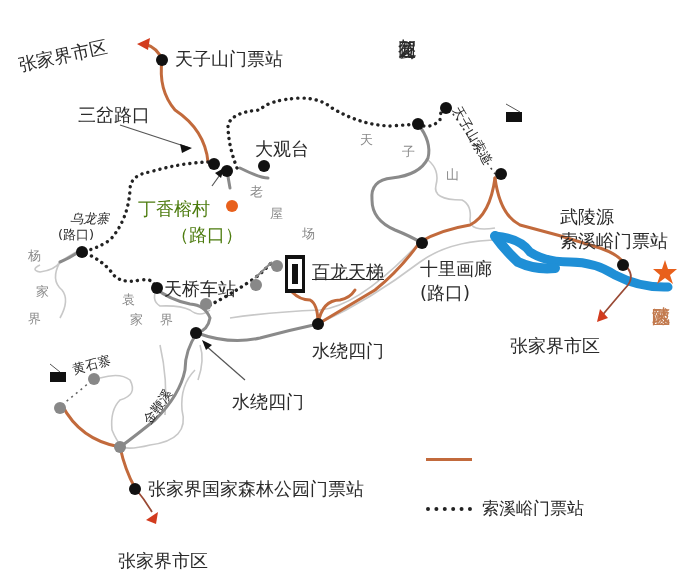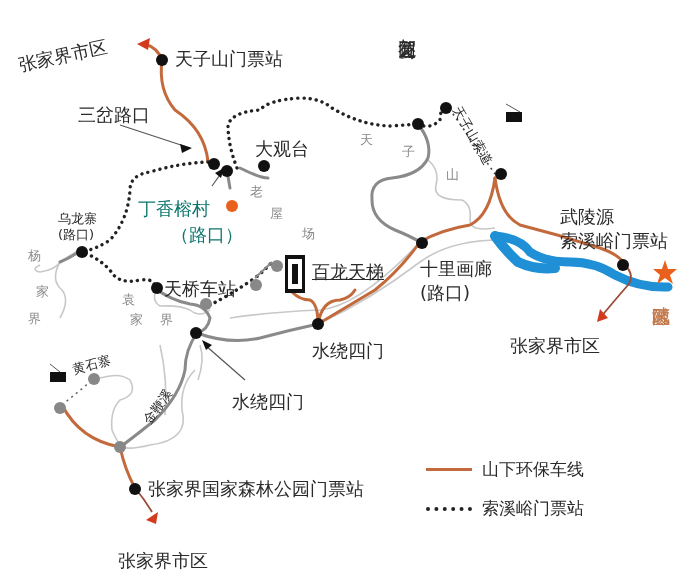--- a/index.html
+++ b/index.html
@@ -4,21 +4,21 @@
 <style>
   html, body { margin: 0; padding: 0; background: #ffffff; }
   body { width: 700px; height: 588px; overflow: hidden; position: relative;
          font-family: "DejaVu Sans", "Liberation Sans", sans-serif; }
   #map { position: absolute; left: 0; top: 0; width: 700px; height: 588px; }
   .lbl { position: absolute; color: #2a2a2a; white-space: nowrap; line-height: 1; }
   .big { font-size: 18px; }
   .sm  { font-size: 13px; }
   .area { position: absolute; color: #8a8a8a; font-size: 13px; line-height: 1; }
   .vert { writing-mode: vertical-rl; letter-spacing: 1px; }
-  .red { color: #0f766e; }
+  .red { color: #4d7c0f; }
   .orange-lbl { color: #c27a4e; }
   .legend { position: absolute; display: flex; align-items: center; gap: 10px; font-size: 17px; color: #2a2a2a; }
   .legend .swatch-solid { width: 46px; height: 3px; background: #c26a3c; }
   .legend .swatch-dot { width: 46px; height: 0; border-top: 4px dotted #222; }
 </style>
 </head>
 <body>
 
 <svg id="map" viewBox="0 0 700 588" xmlns="http://www.w3.org/2000/svg">
 
@@ -134,21 +134,21 @@
 </svg>
 
 <div class="lbl big" style="left:18px;top:47px;transform:rotate(-12deg);">张家界市区</div>
 <div class="lbl big" style="left:175px;top:50px;">天子山门票站</div>
 <div class="lbl big" style="left:78px;top:106px;">三岔路口</div>
 <div class="lbl big" style="left:255px;top:140px;">大观台</div>
 <div class="lbl big vert" style="left:398px;top:25px;">贺龙公园</div>
 <div class="lbl sm" style="left:462px;top:104px;transform:rotate(60deg);transform-origin:left top;">天子山索道</div>
 <div class="lbl big red" style="left:138px;top:200px;">丁香榕村</div>
 <div class="lbl big red" style="left:135px;top:226px;margin-left:36px;">（路口）</div>
-<div class="lbl sm" style="left:58px;top:212px;">乌龙寨</div>
+<div class="lbl sm" style="left:70px;top:212px;font-style:italic;">乌龙寨</div>
 <div class="lbl sm" style="left:58px;top:228px;">(路口)</div>
 <div class="lbl big" style="left:164px;top:263px;margin-top:17px;">天桥车站</div>
 <div class="lbl big" style="left:312px;top:263px;text-decoration:underline;">百龙天梯</div>
 <div class="lbl big" style="left:420px;top:260px;">十里画廊</div>
 <div class="lbl big" style="left:420px;top:284px;">(路口)</div>
 <div class="lbl big" style="left:560px;top:208px;">武陵源</div>
 <div class="lbl big" style="left:560px;top:232px;">索溪峪门票站</div>
 <div class="lbl big" style="left:312px;top:342px;">水绕四门</div>
 <div class="lbl big" style="left:232px;top:393px;">水绕四门</div>
 <div class="lbl sm" style="left:72px;top:358px;transform:rotate(-15deg);">黄石寨</div>
@@ -166,18 +166,17 @@
 <div class="area" style="left:446px;top:168px;">山</div>
 <div class="area" style="left:28px;top:249px;">杨</div>
 <div class="area" style="left:36px;top:285px;">家</div>
 <div class="area" style="left:28px;top:312px;">界</div>
 <div class="area" style="left:122px;top:293px;">袁</div>
 <div class="area" style="left:130px;top:313px;">家</div>
 <div class="area" style="left:160px;top:313px;">界</div>
 
 <div class="legend" style="left:426px;top:458px;">
   <span class="swatch-solid"></span>
-  <span>山下环保车线</span>
 </div>
 <div class="legend" style="left:426px;top:497px;">
   <span class="swatch-dot"></span>
   <span>索溪峪门票站</span>
 </div>
 
 </body></html>

